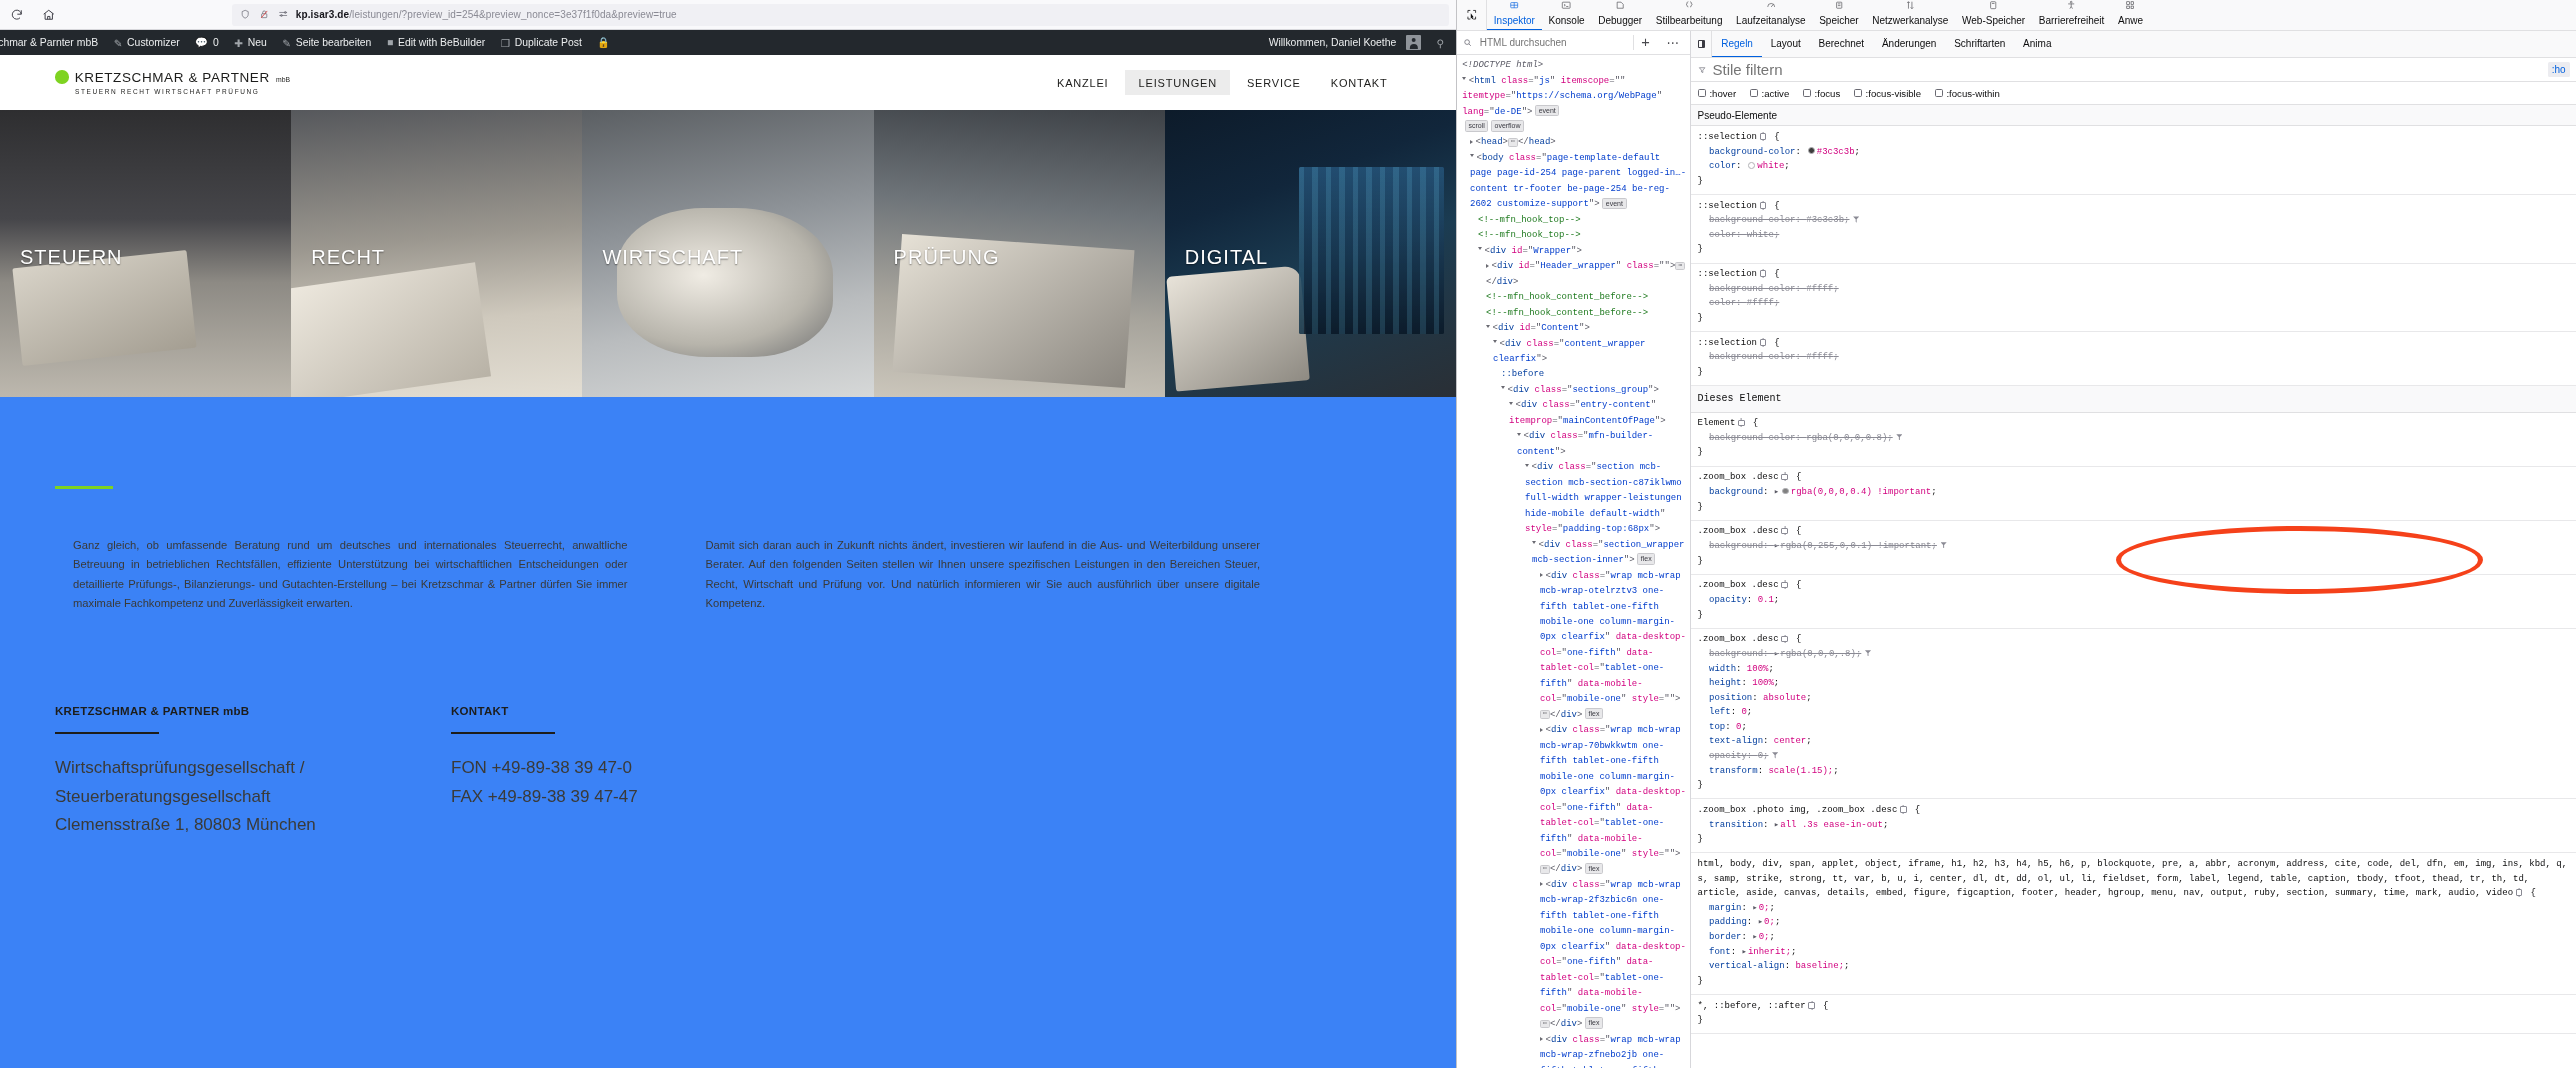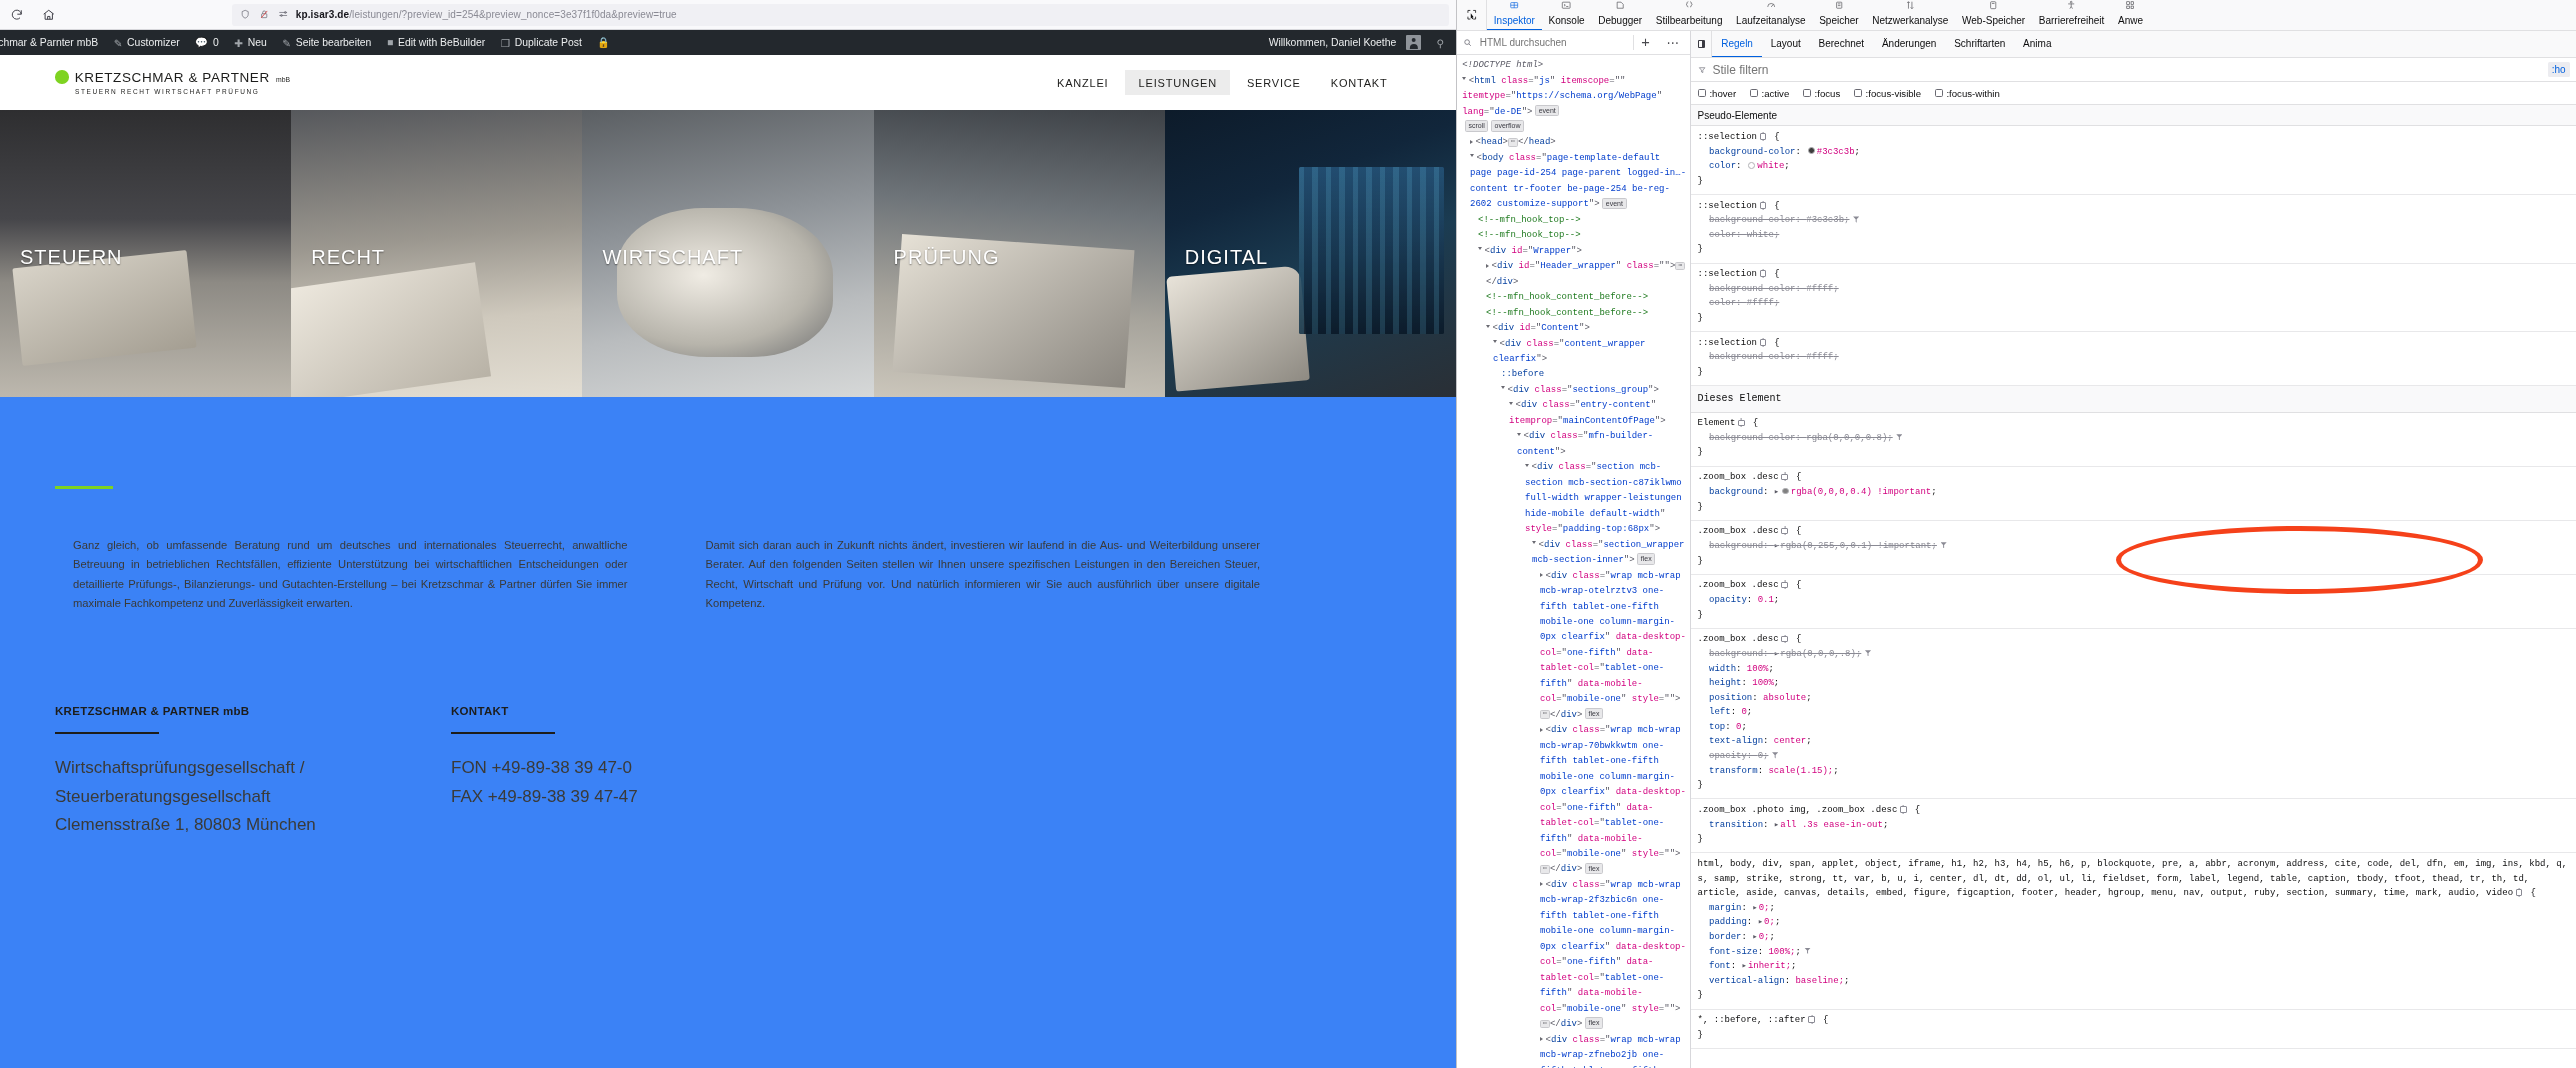--- a/index.html
+++ b/index.html
@@ -178,21 +178,21 @@
   .rules-tabs .rt { display:flex; align-items:center; padding: 0 8.9px; font-size:10px; border-bottom:1.6px solid transparent; }
   .rules-tabs .rt.active { color:#0060df; border-bottom-color:#0060df; }
   .rules-tabs .dockico { width:21px; display:flex; align-items:center; justify-content:center; border-right:0.5px solid #e0e0e2; }
   .rules-tabs .dockico i { display:block; width:7.3px; height:8.3px; border:1px solid #3a3a42; border-radius:1px; border-right-width:3.1px;}
   .filterbar {
     height: 24px; flex:none; display:flex; align-items:center; gap:4.7px; padding: 0 6.2px;
     border-bottom:0.5px solid #e0e0e2;
   }
   .filterbar .fi { width:8.3px;height:8.3px; }
   .filterbar .fi svg { width:8.3px;height:8.3px; stroke:#5b5b66; stroke-width:1.7; fill:none; }
-  .filterbar input { border:0;outline:0; flex:1; font-size:12px; background:transparent; font-family:"Liberation Sans",sans-serif; }
+  .filterbar input { border:0;outline:0; flex:1; font-size:15px; background:transparent; font-family:"Liberation Sans",sans-serif; }
   .filterbar .hov { color:#0060df; font-size: 10px; background:#ececf0; padding: 2.1px 4.2px; border-radius:1.6px;}
   .pseudobar { height: 23px; flex:none; display:flex; align-items:center; gap: 13.5px; padding: 0 6.2px; border-bottom:0.5px solid #e0e0e2; font-size:9.6px; }
   .pseudobar label { display:flex; align-items:center; gap:3.6px; color:#0c0c0d; }
   .cbx { width:8.3px;height:8.3px;border:0.8px solid #6a6a72;border-radius:1.6px;display:inline-block; }
   .sect-hd { padding: 4.7px 6.2px; font-size: 10px; background:#f9f9fa; border-bottom:0.5px solid #e0e0e2; color:#0c0c0d;}
   .rules-list { flex:1 1 auto; overflow:hidden; font-family:"Liberation Mono", monospace; font-size:9px; line-height:1.62; }
   .rule-block { border-bottom:0.5px solid #e8e8ea; padding: 3.6px 6.2px 5.7px 6.2px; position:relative; }
   .sel-line { color:#0c0c0d; }
   .prop { color:#0842a0; }
   .val { color:#d1007f; }
@@ -580,21 +580,20 @@
             <div class="rule-block">
               <div class="sel-line">.zoom_box .photo img, .zoom_box .desc<span class="tgt"></span> {</div>
               <div class="decl"><span class="prop">transition</span>: <span class="arrw">▸</span><span class="val">all .3s ease-in-out</span>;</div>
               <div class="sel-line">}</div>
             </div>
             <div class="rule-block">
               <div class="sel-line">html, body, div, span, applet, object, iframe, h1, h2, h3, h4, h5, h6, p, blockquote, pre, a, abbr, acronym, address, cite, code, del, dfn, em, img, ins, kbd, q, s, samp, strike, strong, tt, var, b, u, i, center, dl, dt, dd, ol, ul, li, fieldset, form, label, legend, table, caption, tbody, tfoot, thead, tr, th, td, article, aside, canvas, details, embed, figure, figcaption, footer, header, hgroup, menu, nav, output, ruby, section, summary, time, mark, audio, video<span class="tgt"></span> {</div>
               <div class="decl"><span class="prop">margin</span>: <span class="arrw">▸</span><span class="val">0;</span>;</div>
               <div class="decl"><span class="prop">padding</span>: <span class="arrw">▸</span><span class="val">0;</span>;</div>
               <div class="decl"><span class="prop">border</span>: <span class="arrw">▸</span><span class="val">0;</span>;</div>
-              <div class="decl"><span class="prop">font-size</span>: <span class="val">100%;</span>;<span class="funnel"></span></div>
               <div class="decl"><span class="prop">font</span>: <span class="arrw">▸</span><span class="val">inherit;</span>;</div>
               <div class="decl"><span class="prop">vertical-align</span>: <span class="val">baseline;</span>;</div>
               <div class="sel-line">}</div>
             </div>
             <div class="rule-block">
               <div class="sel-line">*, ::before, ::after<span class="tgt"></span> {</div>
               <div class="sel-line">}</div>
             </div>
           </div>
       </div>

